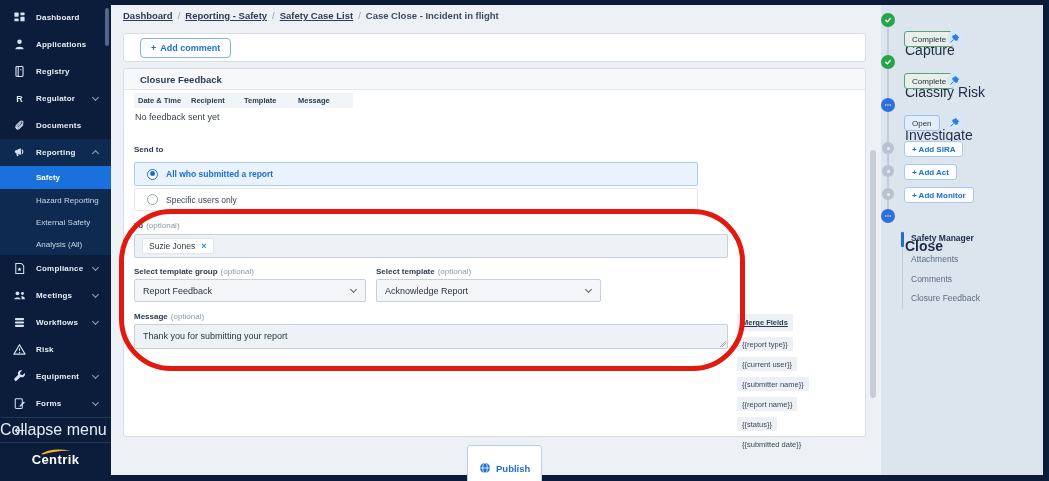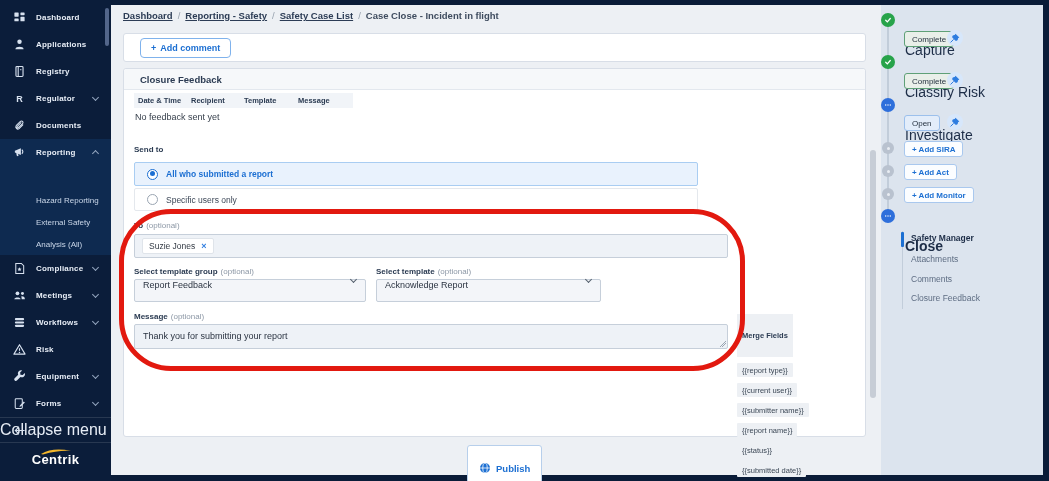--- a/index.html
+++ b/index.html
@@ -72,34 +72,34 @@
   .radio-row.sel .rlbl { color:#1c6fd2; font-weight:600; }
   .radio-row.unsel .rlbl { color:#3c4757; }
 
   .input-box { position:absolute; background:#eef2f7; border:1px solid #c6cfda; border-radius:2px; }
   #to-input { left:10px; top:165px; width:594px; height:24px; display:flex; align-items:center; cursor:text; }
   .chip { display:inline-flex; align-items:center; margin-left:7px; background:#fff; border:1px solid #dfe4ea; border-radius:2px;
           padding:2px 6px; font-size:8.5px; color:#333a44; }
   .chip .x { color:#2e7de0; font-weight:700; margin-left:6px; font-size:9px; cursor:pointer; }
 
   .select-box { position:absolute; top:210px; height:23px; background:#f3f5f9; border:1px solid #c6cfda; border-radius:2px;
-                display:flex; align-items:flex-start; cursor:pointer; }
+                display:flex; align-items:center; cursor:pointer; }
   #select-group { left:10px; width:232px; }
   #select-template { left:252px; width:225px; }
   .select-box .val { margin-left:8px; font-size:9px; color:#2b3442; }
   .select-box .sel-chev { position:absolute; right:9px; width:5px; height:5px; border-right:1.4px solid #55606e;
                           border-bottom:1.4px solid #55606e; transform:rotate(45deg); margin-top:-3px; }
 
   #message-box { left:10px; top:255px; width:594px; height:25px; cursor:text; }
   #message-box .val { position:absolute; left:8px; top:6px; font-size:9px; color:#2b3442; }
   .resize-h { position:absolute; right:1px; bottom:1px; width:7px; height:7px;
               background:linear-gradient(135deg, transparent 50%, #9aa5b2 50%, #9aa5b2 58%, transparent 58%, transparent 70%, #9aa5b2 70%, #9aa5b2 78%, transparent 78%); }
 
   .merge-wrap { position:absolute; left:613px; top:245px; display:flex; flex-direction:column; align-items:flex-start; gap:6px; }
-  .merge-title { background:#edf0f4; padding:17px 5px; font-size:7.5px; font-weight:700; color:#2b3b52; }
+  .merge-title { background:#edf0f4; padding:4px 5px; font-size:7.5px; font-weight:700; color:#2b3b52;text-decoration:underline; }
   .merge-item { background:#edf0f4; padding:2.5px 5px; font-size:7.5px; color:#3c4856; cursor:pointer; border-radius:1px; }
 
   .red-annotation { position:absolute; left:119px; top:209px; width:626px; height:162px; border:5px solid #e2190f;
                     border-radius:52px; z-index:6; pointer-events:none; }
 
   
   #publish-btn { position:absolute; left:467px; top:445px; display:inline-flex; align-items:center; gap:5px;
                  background:#fff; border:1px solid #b7cfeb; border-radius:3px; padding:16px 11px;
                  color:#1c6fd2; font-size:9.5px; font-weight:700; cursor:pointer; }
 
@@ -188,20 +188,23 @@
       <span class="sic">
           <svg viewBox="0 0 14 14">
             <path d="M2 5.2 L8.5 2.4 V9.8 L2 7 Z" fill="currentColor"></path>
             <path d="M9.6 4 a3.2 3.2 0 0 1 0 4.4" fill="none" stroke="currentColor" stroke-width="1.1"></path>
             <path d="M3.4 7.8 L4.3 11 L6 10.4 L5.2 7.6 Z" fill="currentColor"></path>
           </svg>
         </span>
       <span class="lbl">Reporting</span>
       <span class="chev up"></span>
     </div>
+    <div class="subrow active" style="top:166px;height:23px">
+      <span class="lbl">Safety</span>
+    </div>
     <div class="subrow" style="top:189px">
       <span class="lbl">Hazard Reporting</span>
     </div>
     <div class="subrow" style="top:211px">
       <span class="lbl">External Safety</span>
     </div>
     <div class="subrow" style="top:233px">
       <span class="lbl">Analysis (All)</span>
     </div>
 

